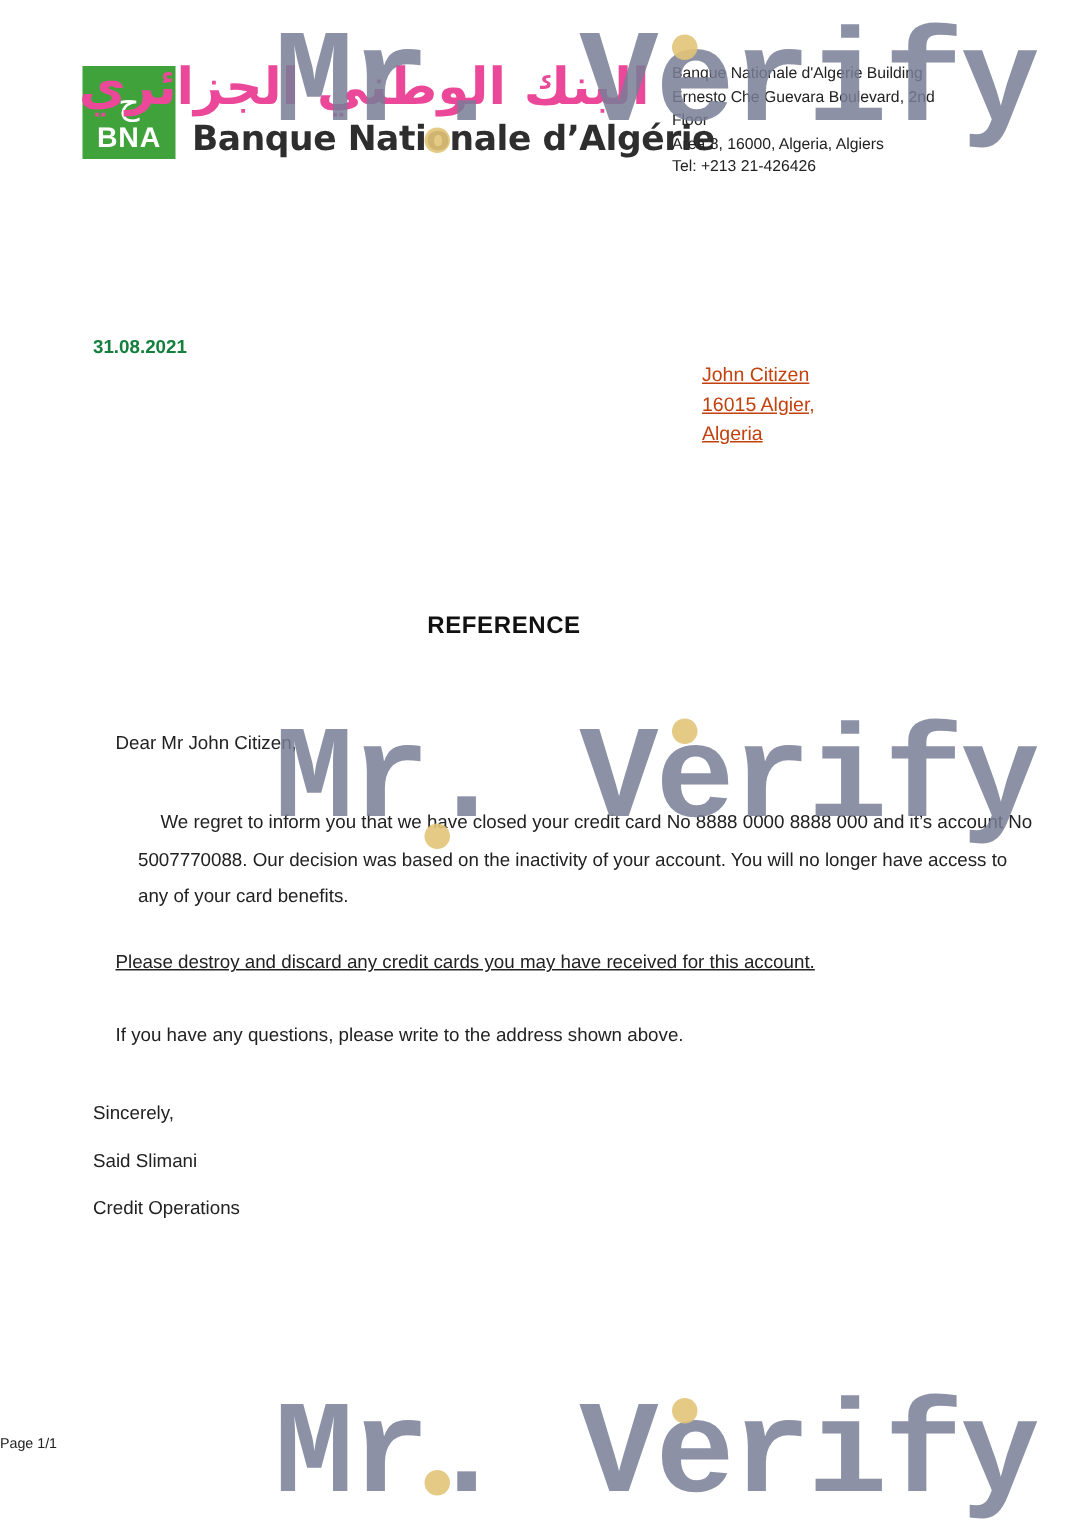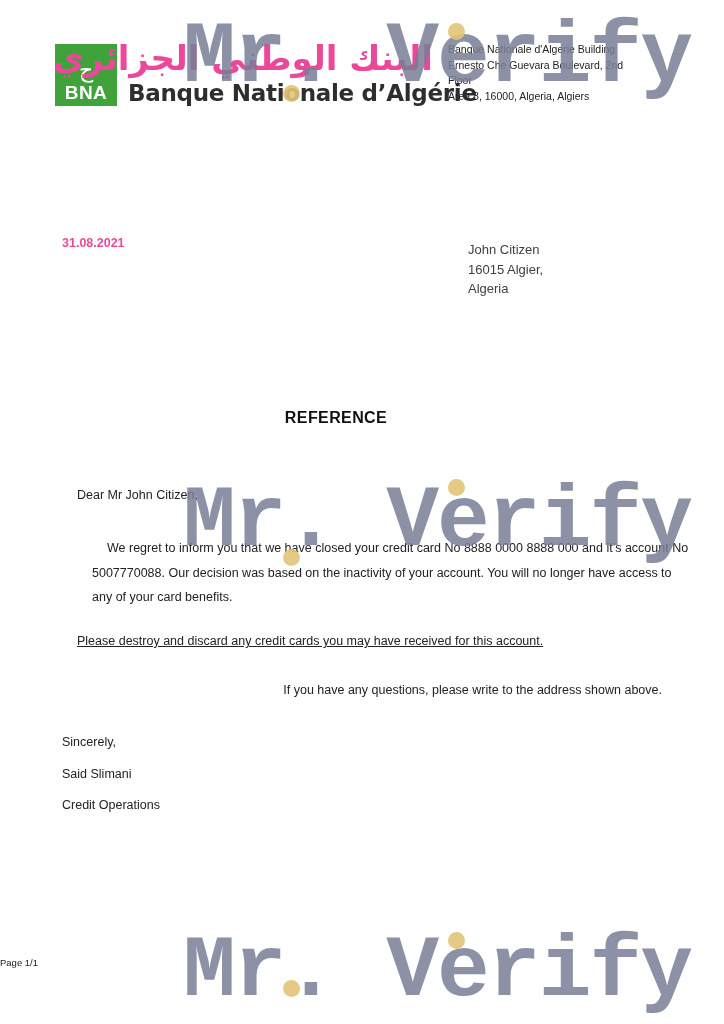--- a/index.html
+++ b/index.html
@@ -22,36 +22,36 @@
     }
     .bank-name {
       position: absolute; left: 128px; top: 80px; font-size: 23px; font-weight: bold;
       color: #2e2e2e; white-space: nowrap; font-family: "DejaVu Sans", sans-serif; letter-spacing: -0.3px;
     }
     .addr-block {
       position: absolute; left: 448px; top: 42px; font-size: 10.5px; line-height: 15.5px; color: #222; width: 210px;
     }
     .addr-line { display: block; }
     .date {
-      position: absolute; left: 62px; top: 236px; font-size: 12.5px; font-weight: bold; color: #ec4899;
+      position: absolute; left: 62px; top: 224px; font-size: 12.5px; font-weight: bold; color: #15803d;
     }
     .recipient {
-      position: absolute; left: 468px; top: 240px; font-size: 13px; line-height: 19.5px; color: #404040;
+      position: absolute; left: 468px; top: 240px; font-size: 13px; line-height: 19.5px; color: #c2410c; text-decoration: underline;
     }
     .recipient span { display: block; }
     .title {
       position: absolute; left: 0; width: 672px; top: 409px; text-align: center;
       font-size: 16px; font-weight: bold; letter-spacing: 0.4px; color: #111;
     }
     .body-text { position: absolute; left: 62px; width: 600px; font-size: 12.5px; color: #222; }
     .p-indent { text-indent: 15px; }
     .salutation { top: 488px; }
     .para1 { top: 536px; line-height: 24.5px; margin-left: 30px; }
     .para2 { top: 634px; text-decoration: underline; }
-    .para3 { top: 683px; text-align: right; }
+    .para3 { top: 683px; }
     .closing { top: 735px; }
     .signer { top: 767px; }
     .dept { top: 798px; }
     .footer {
       position: absolute; left: 0; width: 604px; top: 957px; 
       font-size: 9.5px; color: #222; z-index: 3;
     }
     .watermark {
       position: absolute; font-family: Liberation Mono, monospace; font-weight: bold;
       color: rgba(120, 126, 150, 0.85); font-size: 88px; line-height: 88px; letter-spacing: -2px;
@@ -72,20 +72,21 @@
     <span class="logo-abbr">BNA</span>
   </div>
   <div class="bank-arabic">البنك الوطني الجزائري</div>
   <div class="bank-name">Banque Nationale d’Algérie</div>
 
   <div class="addr-block">
     <span class="addr-line">Banque Nationale d'Algerie Building</span>
     <span class="addr-line">Ernesto Che Guevara Boulevard, 2nd</span>
     <span class="addr-line">Floor</span>
     <span class="addr-line">Area 8, 16000, Algeria, Algiers</span>
+    <span class="addr-line">Tel: +213 21-426426</span>
   </div>
 
   <div class="date">31.08.2021</div>
 
   <div class="recipient">
     <span>John Citizen</span>
     <span>16015 Algier,</span>
     <span>Algeria</span>
   </div>
 

